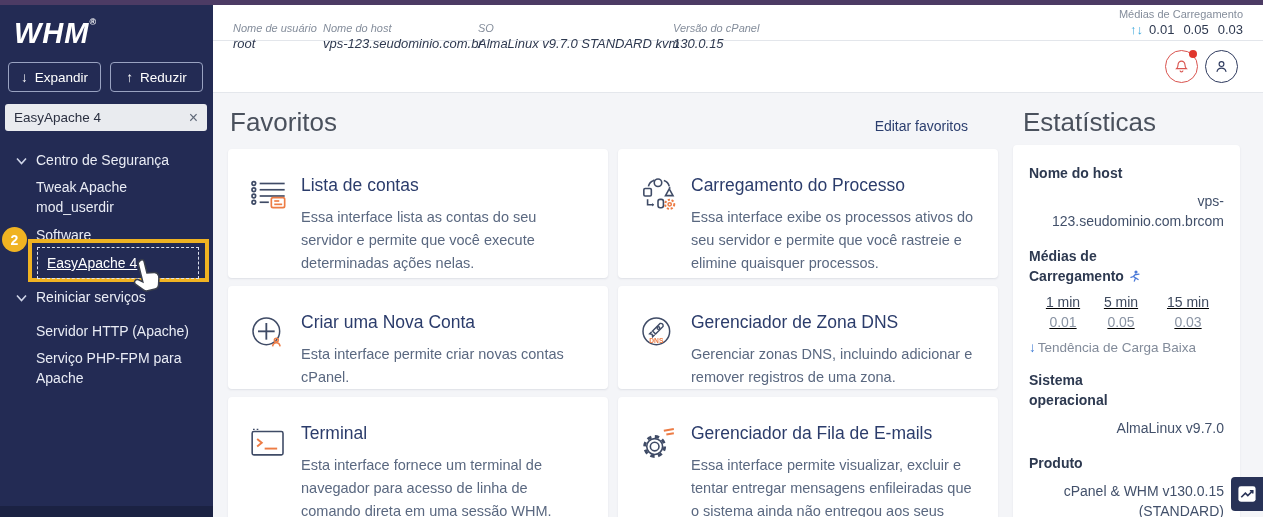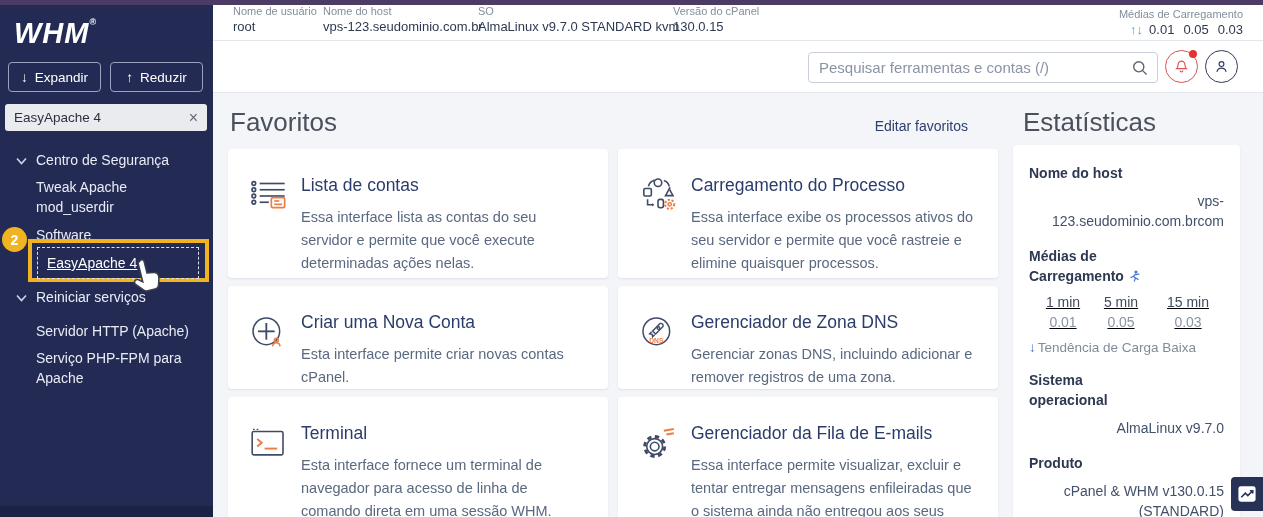--- a/index.html
+++ b/index.html
@@ -29,21 +29,21 @@
 
   .ea-box { position:absolute; left:28px; top:234px; width:181px; height:43px; border:4px solid #f0b322; z-index:3; }
   .ea-dashed { position:absolute; left:5px; top:4px; right:6px; height:32px; border:1px dashed #dde1ee; display:flex; align-items:center; padding-left:9px; }
   .ea-link { color:#fff; text-decoration:underline; font-size:14px; cursor:pointer; }
   .step-badge { position:absolute; left:2px; top:222px; width:25px; height:25px; border-radius:50%; background:#f0b322;
                 color:#fff; font-weight:700; font-size:14px; display:flex; align-items:center; justify-content:center; z-index:4; }
   .hand { position:absolute; left:128px; top:251px; z-index:6; }
 
   
   .topinfo { position:absolute; left:213px; top:5px; width:1050px; height:36px; background:#fff; border-bottom:1px solid #e3e6eb; z-index:4; }
-  .ti-field { position:absolute; top:0; }
+  .ti-field { position:absolute; top:17px;font-style:italic; }
   .ti-label { font-size:11px; color:#848d9b; display:block; }
   .ti-value { font-size:13px; color:#2e3950; display:block; margin-top:2px; }
   .ti-load { position:absolute; right:20px; top:3px; text-align:right; }
   .load-arrows { color:#37a6dc; font-size:13px; margin-right:6px; }
   .load-val { margin-left:9px; }
 
   
   .header { position:absolute; left:213px; top:41px; width:1050px; height:52px; background:#fff; border-bottom:1px solid #e4e7ec; z-index:3; }
   .search-wrap { position:absolute; left:595px; top:11px; width:350px; height:31px; border:1px solid #c9cfd9; border-radius:4px; background:#fff; }
   .search-wrap input { width:100%; height:100%; border:none; outline:none; background:transparent; font-family:inherit;
@@ -170,29 +170,20 @@
     <span class="ti-label">Versão do cPanel</span>
     <span class="ti-value">130.0.15</span>
   </div>
   <div class="ti-load">
     <span class="ti-label">Médias de Carregamento</span>
     <span class="ti-value"><span class="load-arrows">↑↓</span><span>0.01</span><span class="load-val">0.05</span><span class="load-val">0.03</span></span>
   </div>
 </div>
 
 <div class="header">
-  <div class="search-wrap">
-    <input type="text" placeholder="Pesquisar ferramentas e contas (/)" style="">
-    <span class="search-glass">
-      <svg width="18" height="18" viewBox="0 0 22 22">
-          <circle cx="9.5" cy="9.5" r="6.2" fill="none" stroke="#5b6472" stroke-width="1.7"></circle>
-          <line x1="14.2" y1="14.2" x2="19" y2="19" stroke="#5b6472" stroke-width="1.7"></line>
-        </svg>
-    </span>
-  </div>
   <div class="hdr-circle bell-btn">
     <svg width="17" height="17" viewBox="0 0 24 24">
       <path d="M12 4.5a4.8 4.8 0 0 0-4.8 4.8c0 3.4-1.1 4.6-2.2 5.7h14c-1.1-1.1-2.2-2.3-2.2-5.7A4.8 4.8 0 0 0 12 4.5z" fill="none" stroke="#d9544f" stroke-width="1.6"></path>
       <path d="M10 17.5a2 2 0 0 0 4 0" fill="none" stroke="#d9544f" stroke-width="1.6"></path>
     </svg>
     <span class="bell-dot"></span>
   </div>
   <div class="hdr-circle user-btn">
     <svg width="17" height="17" viewBox="0 0 24 24">
       <circle cx="12" cy="8.6" r="3.4" fill="none" stroke="#2e3a5e" stroke-width="1.6"></circle>

